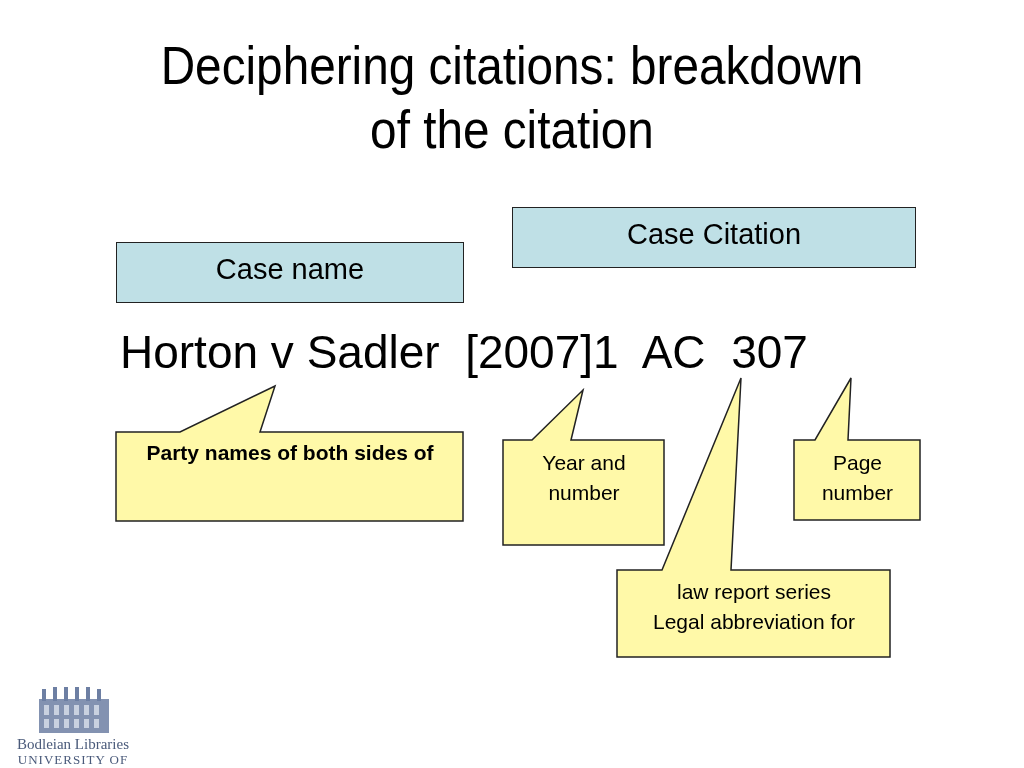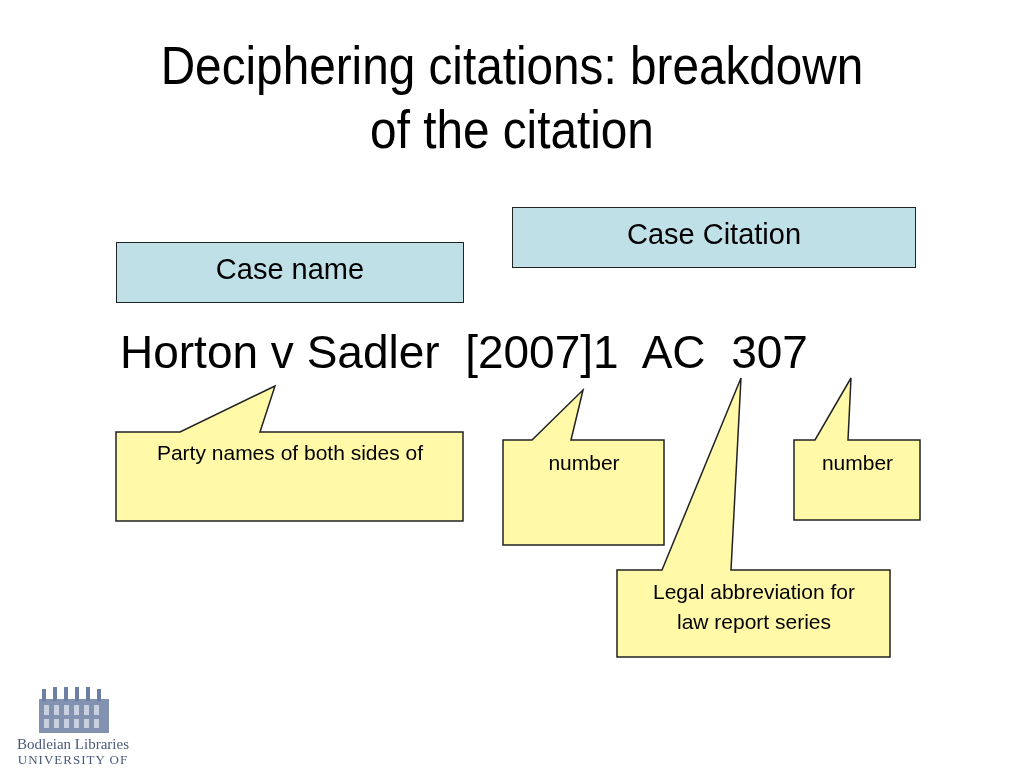--- a/index.html
+++ b/index.html
@@ -54,31 +54,33 @@
 
 <svg class="callouts" width="1024" height="768">
   <g fill="#fff9a8" stroke="#222" stroke-width="1.5" stroke-linejoin="miter">
     <path d="M116,432 H180 L275,386 L260,432 H463 V521 H116 Z"></path>
     <path d="M503,440 H532 L583,390 L571,440 H664 V545 H503 Z"></path>
     <path d="M617,570 H662 L741,378 L731,570 H890 V657 H617 Z"></path>
     <path d="M794,440 H815 L851,378 L848,440 H920 V520 H794 Z"></path>
   </g>
 </svg>
 
-<div class="callout-text" style="left:116px; top:438px; width:348px;">
+<div class="callout-text" style="left:116px; top:438px; width:348px;font-weight:bold;">
   <div>Party names of both sides of</div>
 </div>
 <div class="callout-text" style="left:503px; top:448px; width:162px;">
+  <div>Year and</div>
   <div>number</div>
 </div>
 <div class="callout-text" style="left:617px; top:577px; width:274px;">
+  <div>law report series</div>
   <div>Legal abbreviation for</div>
-  <div>law report series</div>
 </div>
 <div class="callout-text" style="left:794px; top:448px; width:127px;">
+  <div>Page</div>
   <div>number</div>
 </div>
 
 <div class="logo">
   <svg width="134" height="82" style="position:absolute;left:0;top:0;">
     <g fill="#6d7fa3">
       <rect x="33" y="16" width="70" height="34" opacity="0.85"></rect>
       <rect x="36" y="6" width="4" height="12"></rect>
       <rect x="47" y="4" width="4" height="14"></rect>
       <rect x="58" y="4" width="4" height="14"></rect>

